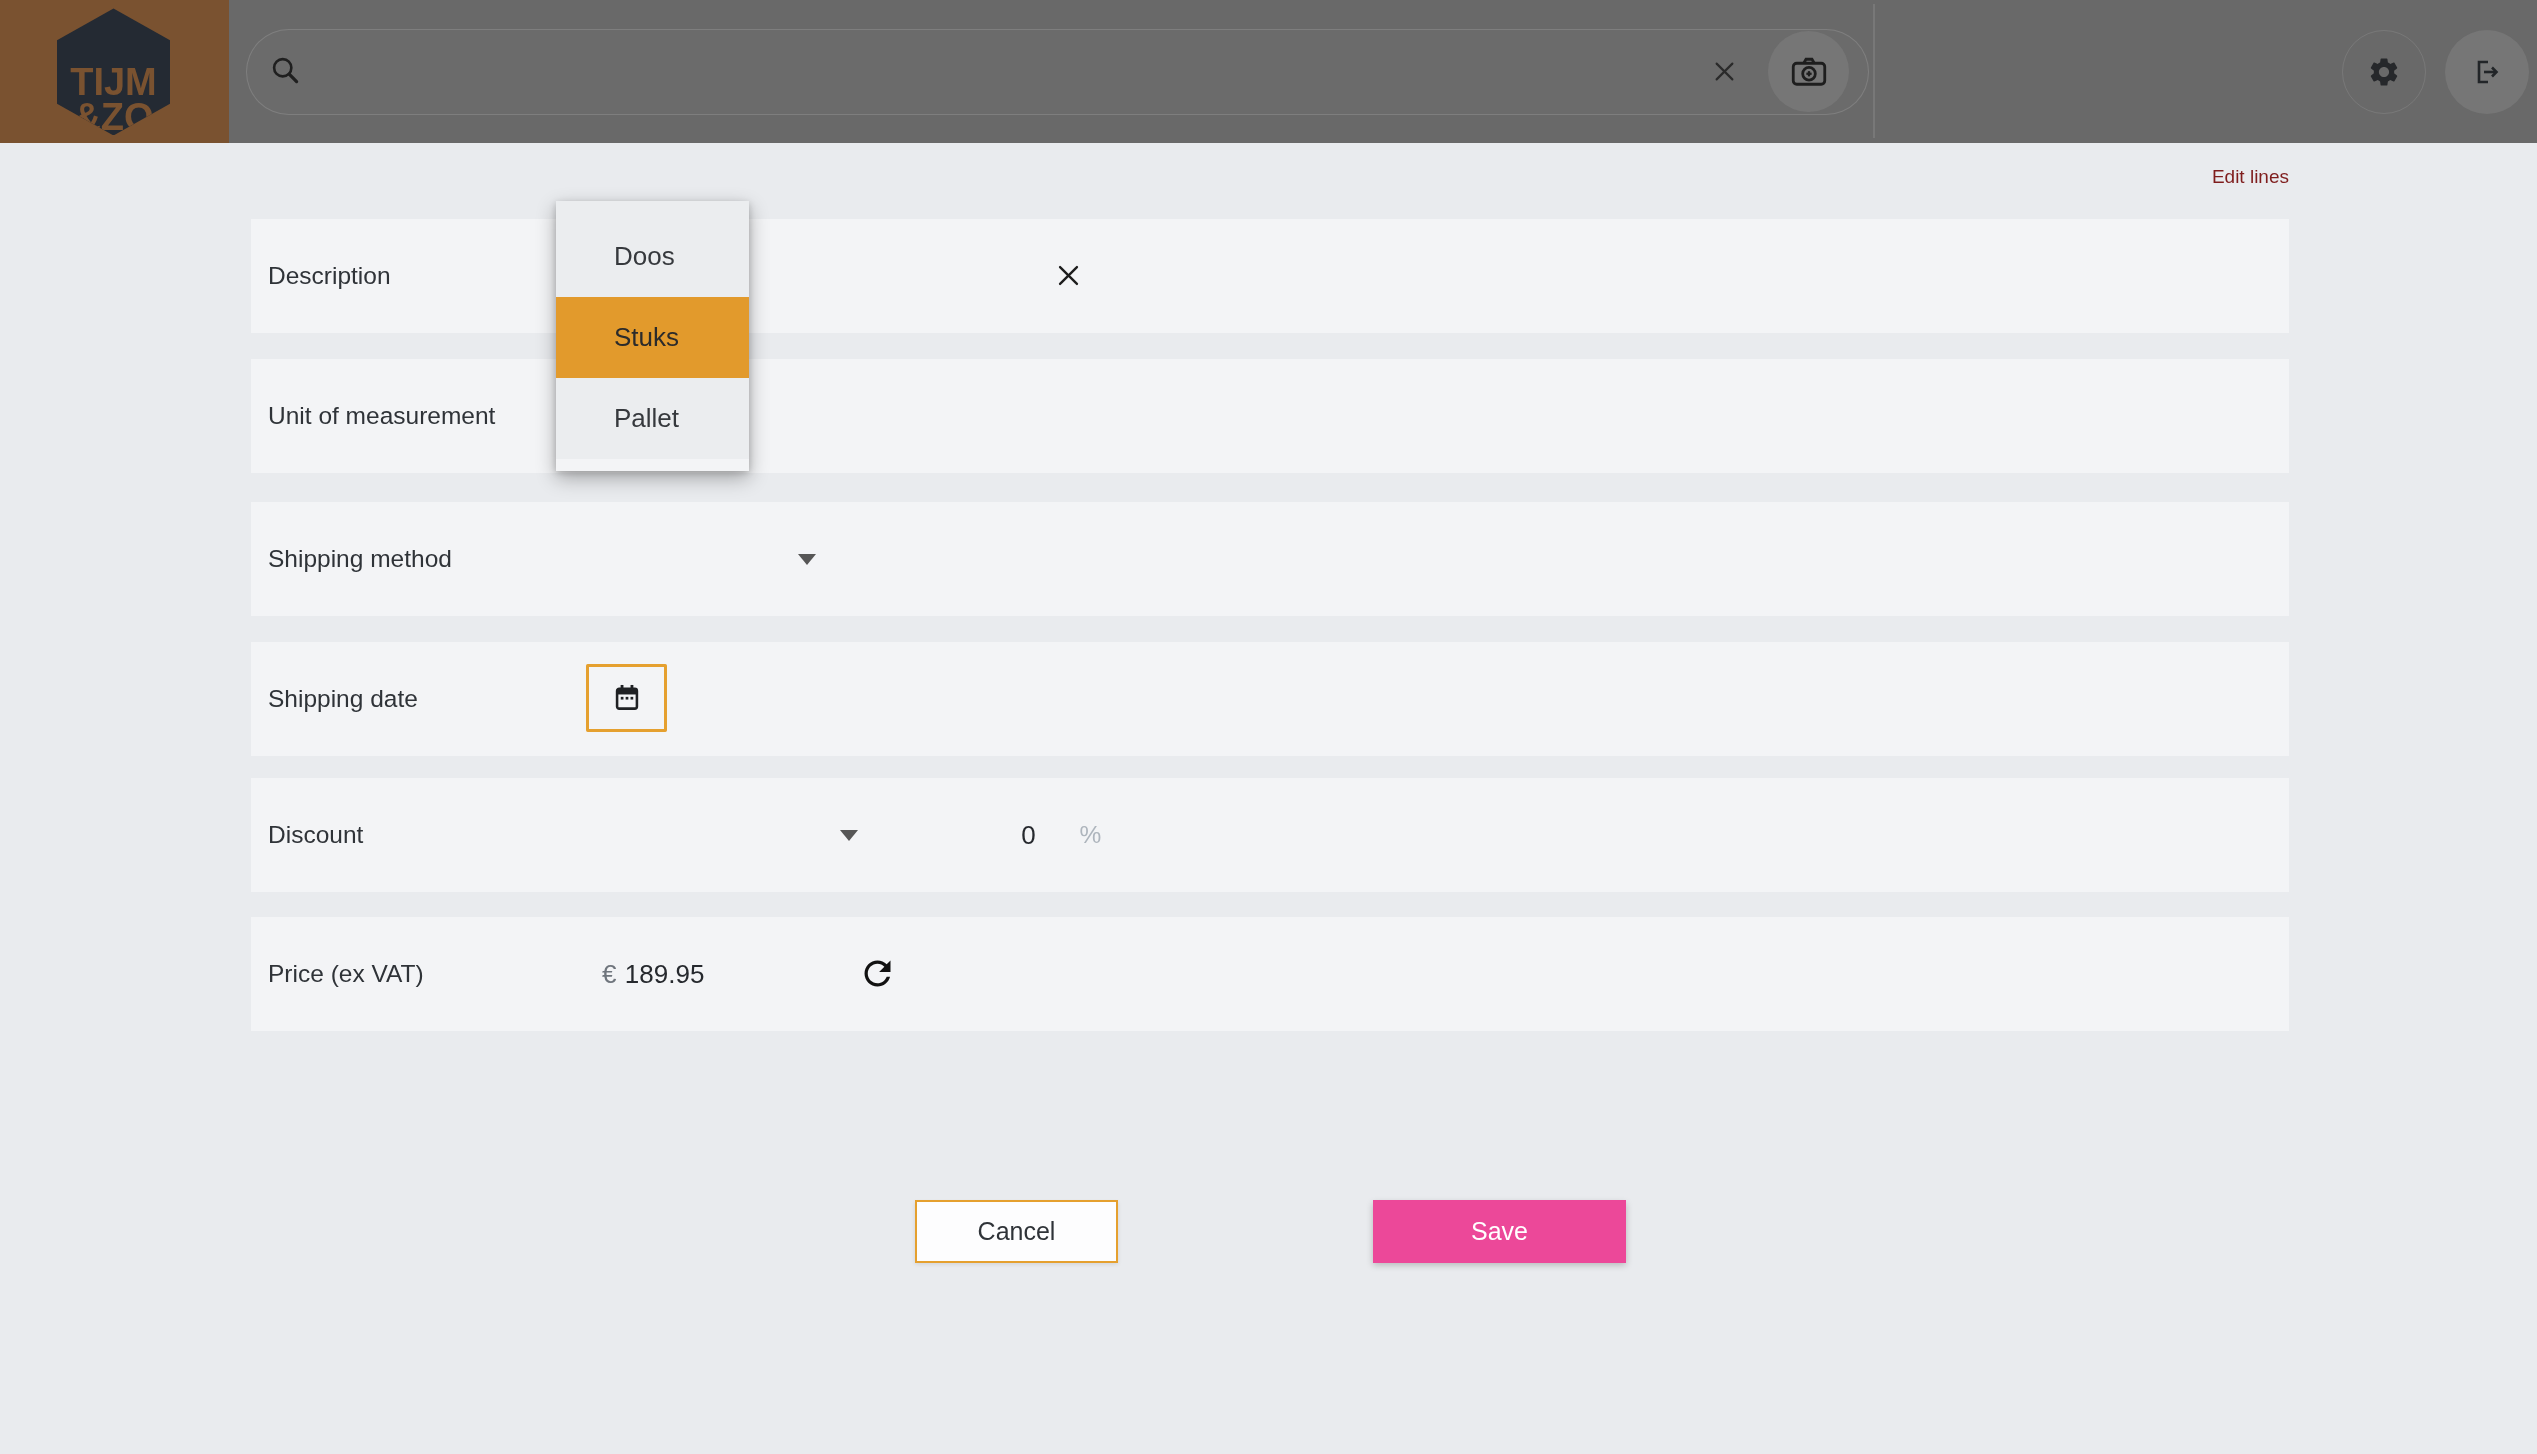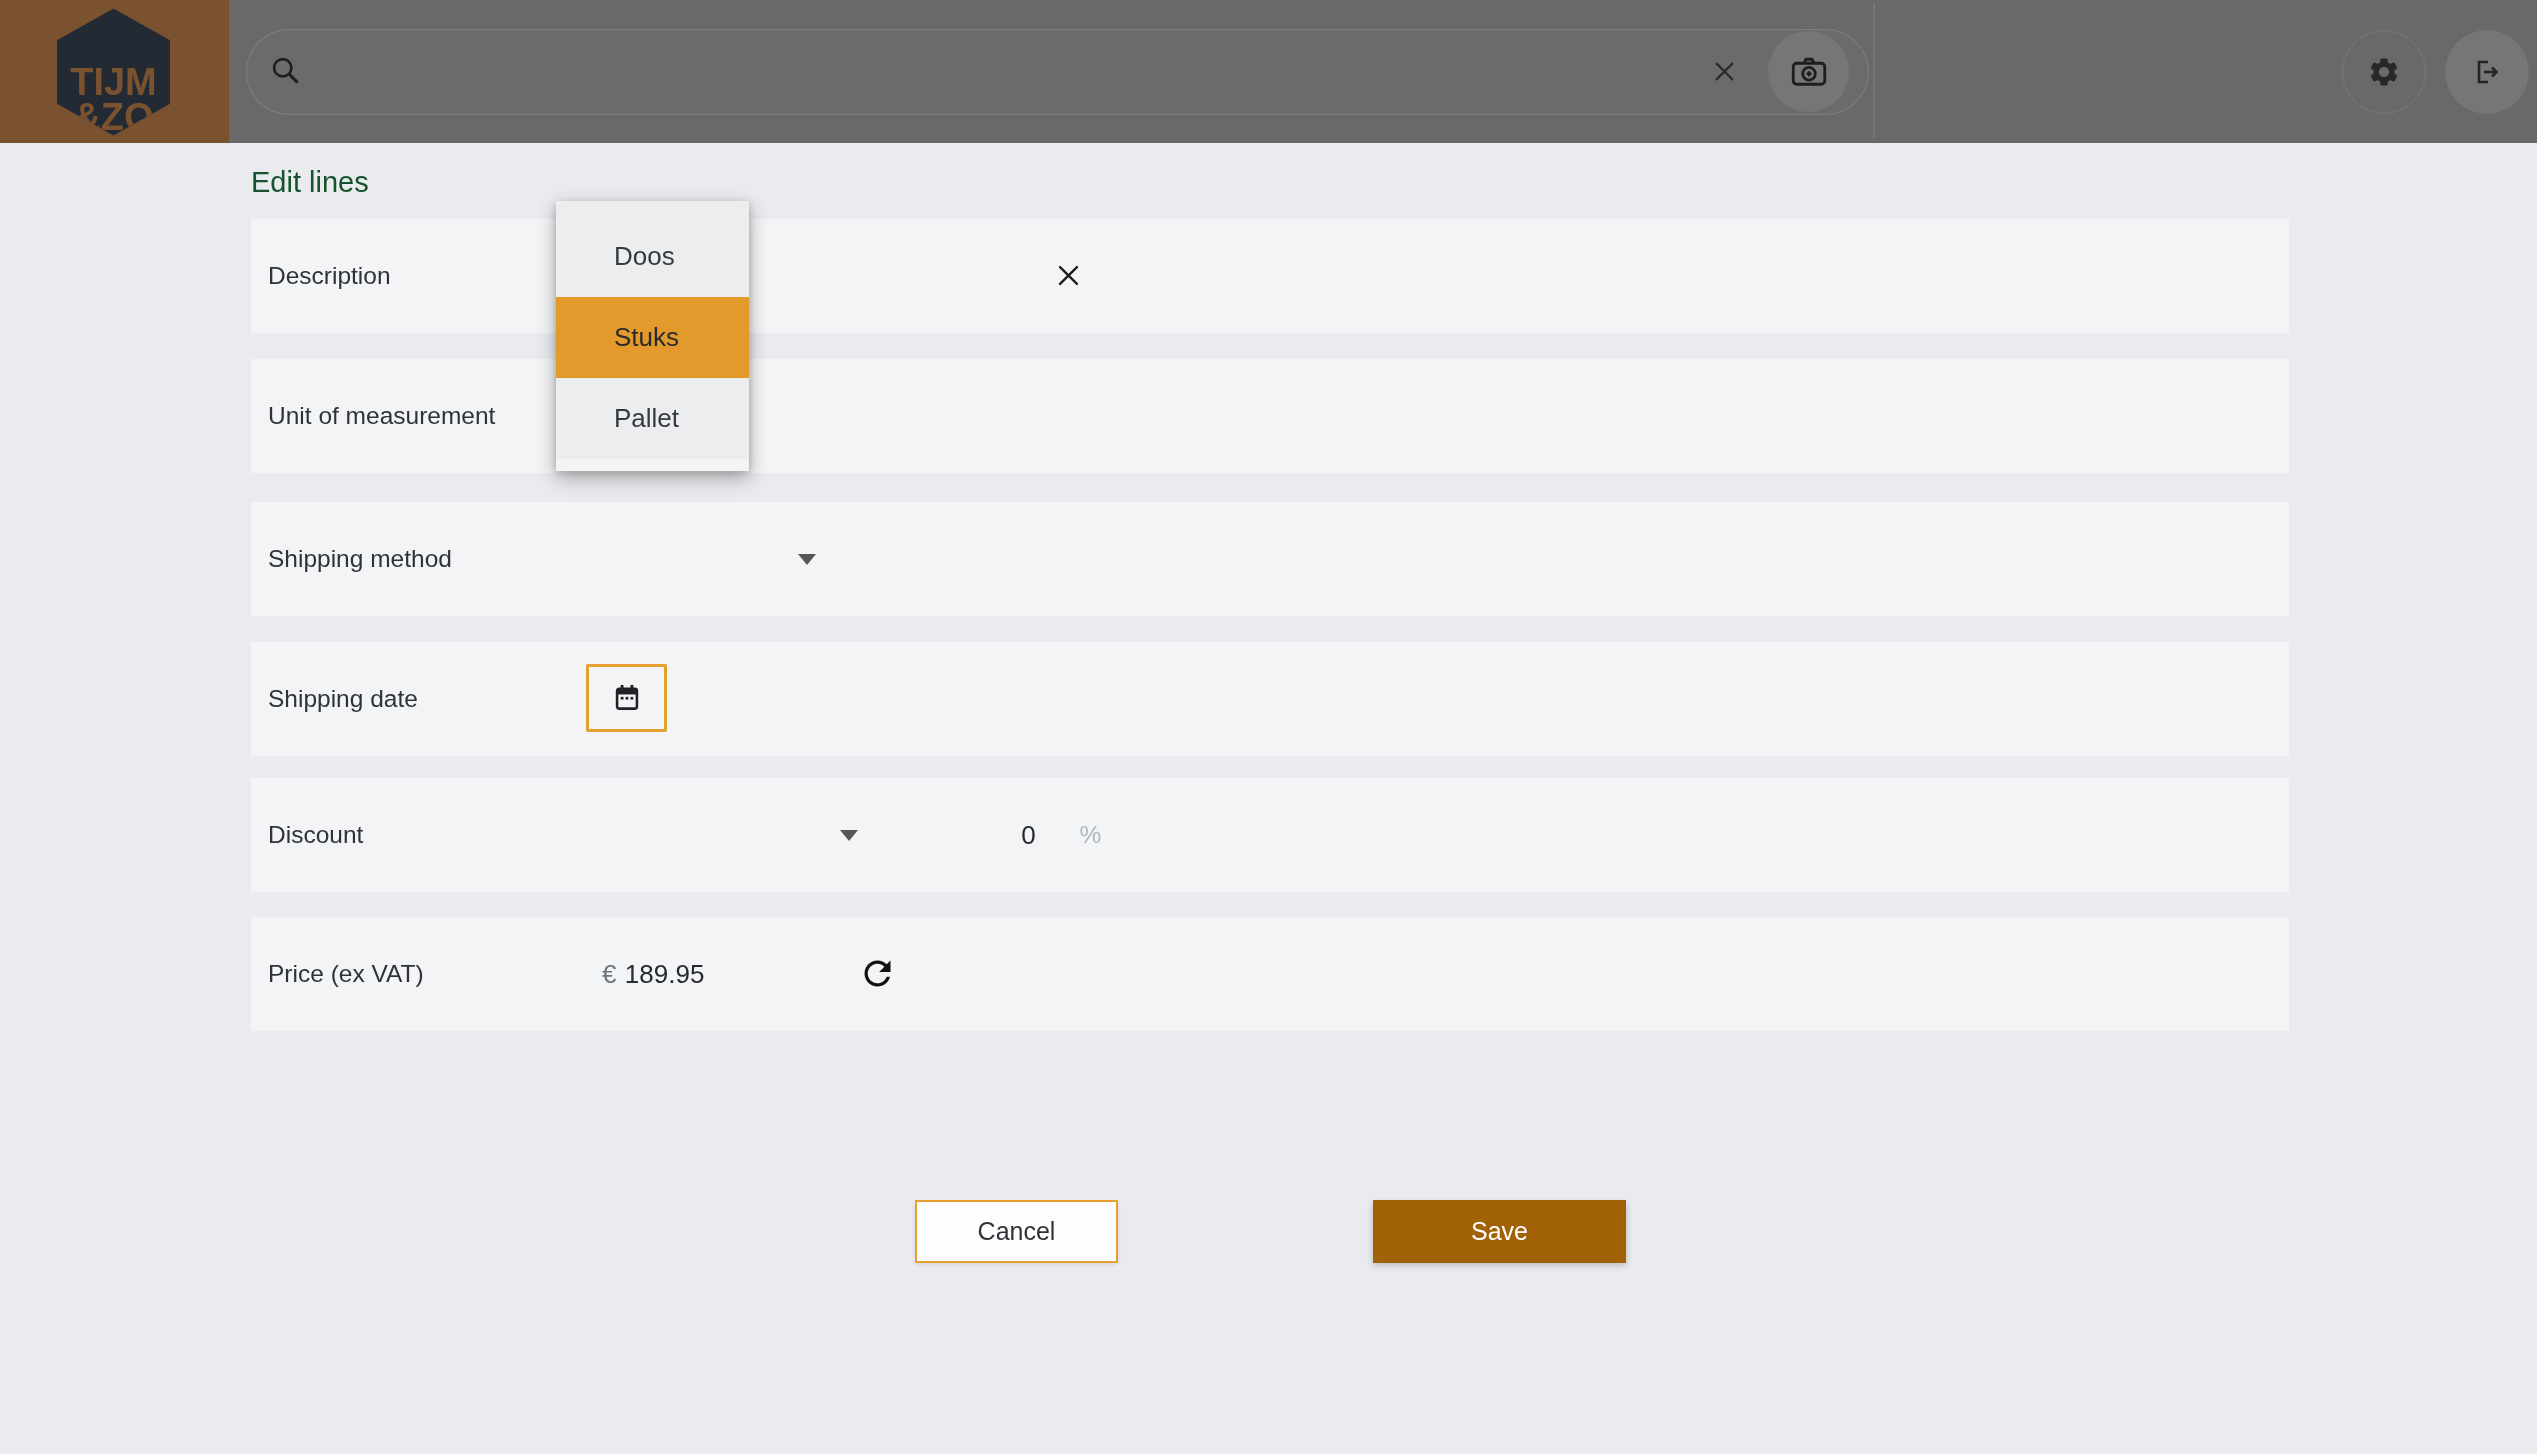--- a/index.html
+++ b/index.html
@@ -27,22 +27,22 @@
 
   .user-info { position:absolute; left:1882px; top:21px; color:#212428; font-size:23px; line-height:34px; }
   .user-info .uname { font-weight:bold; text-decoration:underline; }
 
   .gear-btn { position:absolute; left:2342px; top:30px; width:84px; height:84px; border-radius:50%;
               border:1.7px solid rgba(255,255,255,0.10); display:flex; align-items:center; justify-content:center; }
   .logout-btn { position:absolute; left:2445px; top:30px; width:84px; height:84px; border-radius:50%;
                 background:#767676; display:flex; align-items:center; justify-content:center; }
 
   
-  .page-title { position:absolute; left:251px; top:166px; width:2038px; text-align:left;
-                font-size:29px; color:#14532d; }
+  .page-title { position:absolute; left:251px; top:166px; width:2038px; text-align:right;
+                font-size:19px; color:#7f1d1d; }
 
   .row { position:absolute; left:251px; width:2038px; height:114px; background:#f3f4f6; }
   .row-desc   { top:219px; }
   .row-unit   { top:359px; }
   .row-method { top:502px; }
   .row-date   { top:642px; }
   .row-disc   { top:778px; }
   .row-price  { top:917px; }
   .row .lbl { position:absolute; left:17px; top:0; height:114px; display:flex; align-items:center;
               font-size:24.5px; color:#2f3338; }
@@ -73,21 +73,21 @@
               box-shadow:0 6.8px 18.6px rgba(0,0,0,0.30), 0 1.7px 6.8px rgba(0,0,0,0.18); padding-top:15px; z-index:20; }
   .dropdown .opt { height:81px; line-height:81px; padding-left:58px; font-size:26px; color:#36393d; cursor:pointer; }
   .dropdown .opt.selected { background:#e29a2c; color:#2b2b2b; }
   .dropdown .endstrip { position:absolute; left:0; bottom:0; width:100%; height:12px; background:#f3f4f6; }
 
   
   .btn { position:absolute; top:1184px; height:63px; display:flex; align-items:center; justify-content:center;
          font-size:25px; cursor:pointer;margin-top:16px; }
   .btn-cancel { left:915px; width:203px; background:#fdfdfe; border:2.5px solid #e5a02f; color:#2f3338;
                 box-shadow:0 1.7px 4.2px rgba(0,0,0,0.10); }
-  .btn-save { left:1373px; width:253px; background:#a16207; border:none; color:#ffffff;
+  .btn-save { left:1373px; width:253px; background:#ec4899; border:none; color:#ffffff;
               box-shadow:0 2.5px 6.8px rgba(0,0,0,0.22); }
 
   svg { display:block; }
 </style>
 </head>
 <body>
 
 <div class="screen">
 
   <div class="header">

